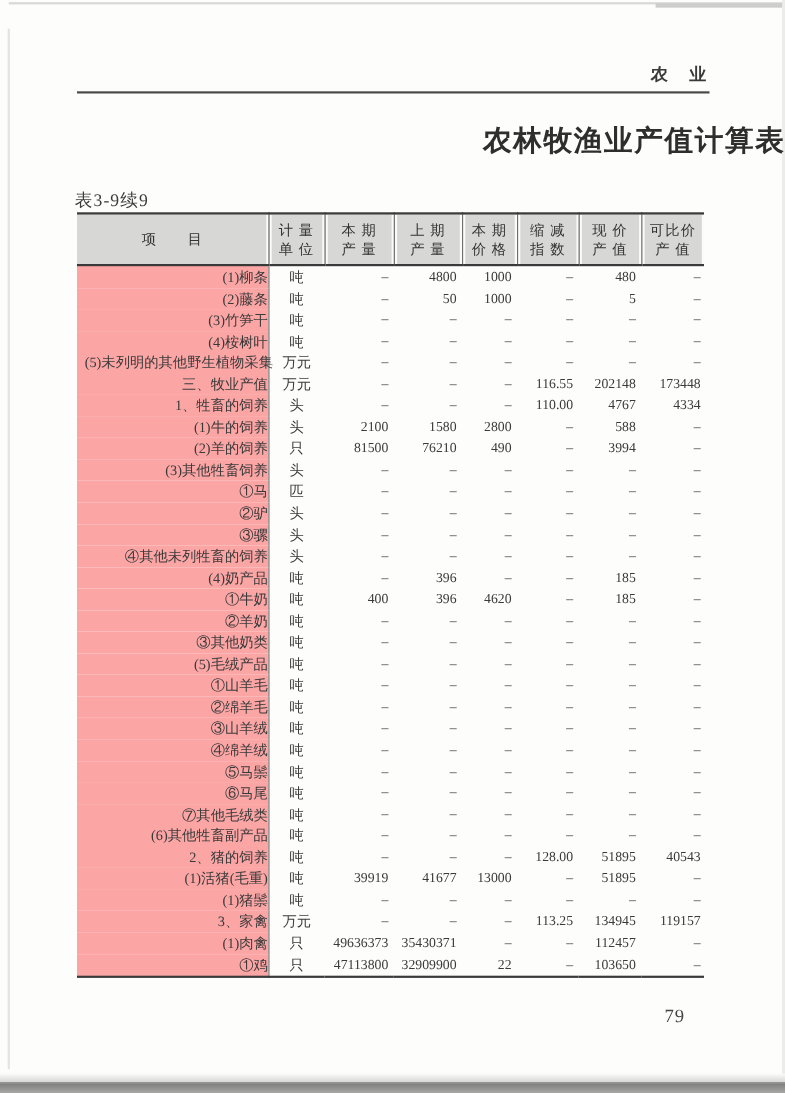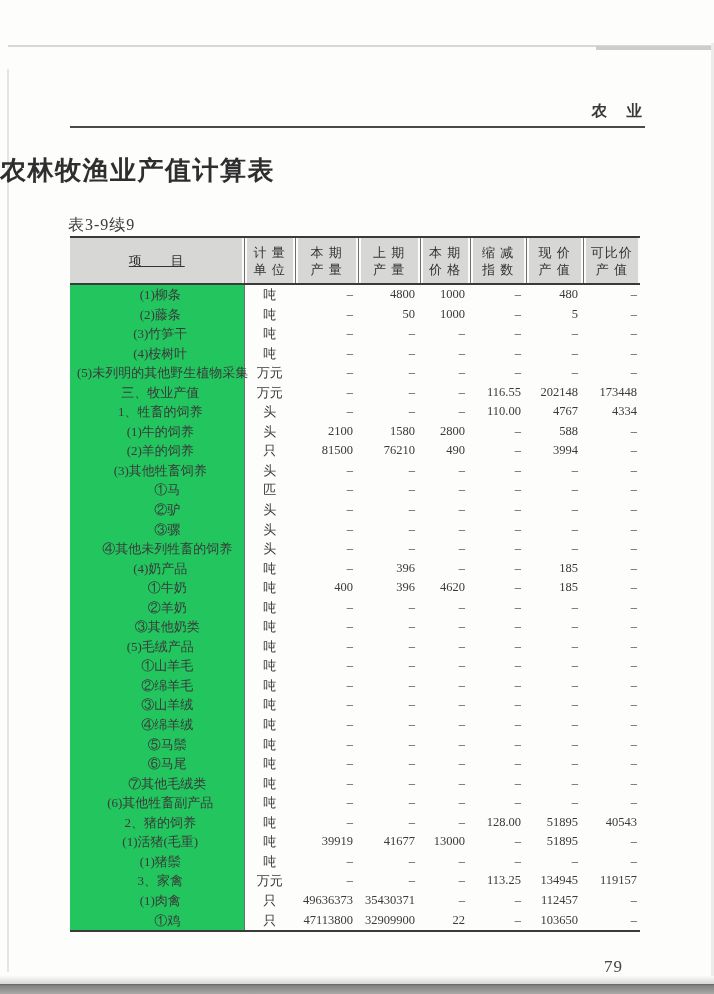--- a/index.html
+++ b/index.html
@@ -4,21 +4,21 @@
 <style>
   html,body{margin:0;padding:0;}
   body{
     width:714px;height:994px;
     background:#fdfdfb;
     font-family:"Liberation Serif","DejaVu Serif",serif;
     color:#3c3c3c;
     position:relative;
     overflow:hidden;
   }
-  .page{position:absolute;inset:0;margin-top:43px;}
+  .page{position:absolute;inset:0;}
 
   
   .edge-top{position:absolute;top:2px;left:8px;right:0;height:2px;background:#d8d8d6;}
   .edge-top2{position:absolute;top:3px;left:596px;width:118px;height:4px;background:#cdcdcb;}
   .edge-left{position:absolute;top:26px;bottom:22px;left:7px;width:2px;background:#e4e4e2;}
   .edge-right{position:absolute;top:0;bottom:0;right:0;width:3px;background:#ececea;}
   .edge-bottom-light{position:absolute;left:0;right:0;bottom:9px;height:9px;
     background:linear-gradient(#fbfbf9,#d2d2d0);}
   .edge-bottom-dark{position:absolute;left:0;right:0;bottom:0;height:9px;
     background:linear-gradient(#7e7e7c,#a9a9a7);border-top:1px solid #6b6b69;}
@@ -30,21 +30,21 @@
     letter-spacing:2px;
   }
   .header-rule{
     position:absolute;top:83px;left:70px;width:575px;height:2px;
     background:#4a4a4a;
   }
 
   
   .doc-title{
     position:absolute;top:110px;left:0;width:100%;
-    text-align:left;
+    text-align:right;
     font-size:26px;font-weight:bold;color:#2e2e2e;
     letter-spacing:1.5px;margin:0;
   }
 
   .table-caption{
     position:absolute;top:172px;left:68px;
     font-size:16px;color:#3c3c3c;letter-spacing:1px;
   }
 
   
@@ -57,32 +57,32 @@
   }
   thead th{
     height:45px;
     background:#d7d7d5;
     font-weight:normal;font-size:13px;color:#333;
     border-bottom:2px solid #3a3a3a;
     border-left:1px solid #6e6e6c;
     box-shadow:inset 2px 0 0 #fbfbf9, inset -2px 0 0 #fbfbf9;
     vertical-align:middle;padding:0;
   }
-  thead th:first-child{border-left:none;box-shadow:inset -2px 0 0 #fbfbf9;text-decoration:underline;}
+  thead th:first-child{border-left:none;box-shadow:inset -2px 0 0 #fbfbf9;}
   thead th .hl{display:block;text-align:center;line-height:17px;letter-spacing:1px;white-space:pre;}
   tbody td{
     height:19.55px;line-height:19.55px;
     padding:0;vertical-align:middle;white-space:nowrap;
   }
   td.c-item{
-    background:#22c55e;
+    background:#fca5a5;
     border-right:1.5px solid #6e6e6c;
     padding-left:7px;
     font-size:13px;color:#3a3a3a;
-    text-align:center;
+    text-align:right;
   }
   td.c-item.ind{padding-left:21px;}
   td.c-unit{text-align:center;font-size:13px;}
   td.c-num{text-align:right;padding-right:5px;font-size:12.5px;}
   td.c-num.last{padding-right:3px;}
 
   .page-number{
     position:absolute;top:914px;left:604px;
     font-size:17px;color:#444;letter-spacing:1px;
   }

